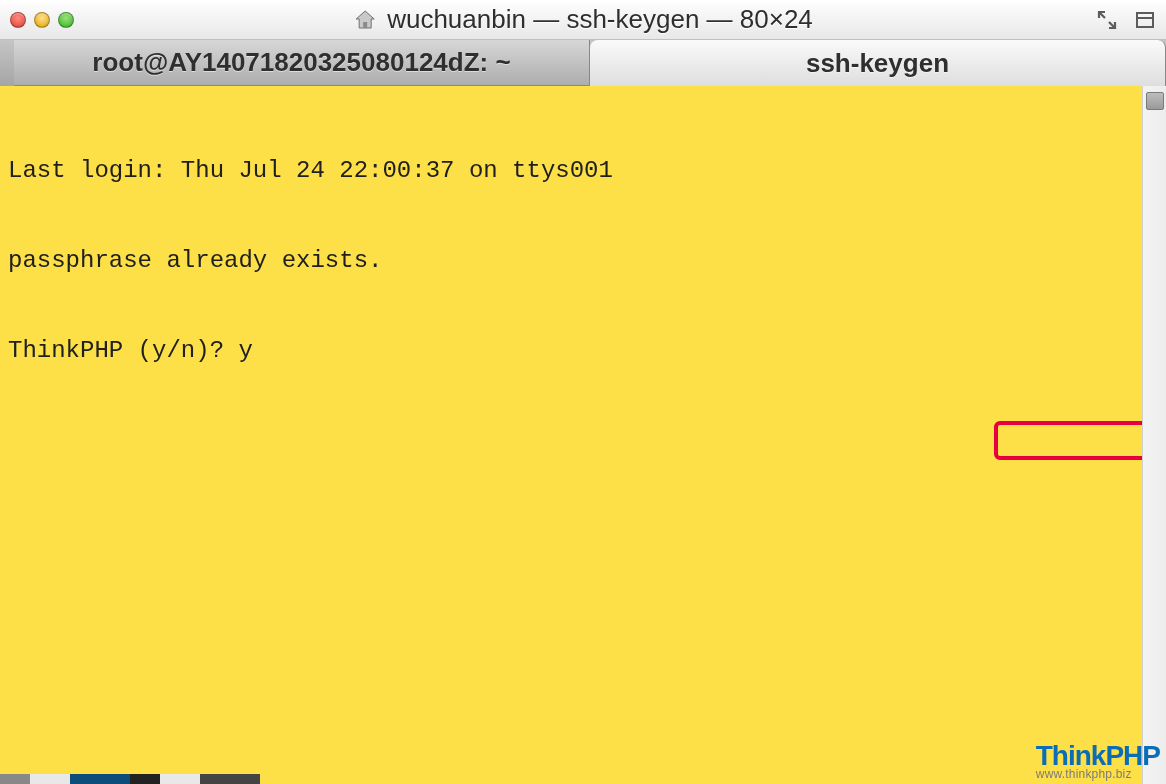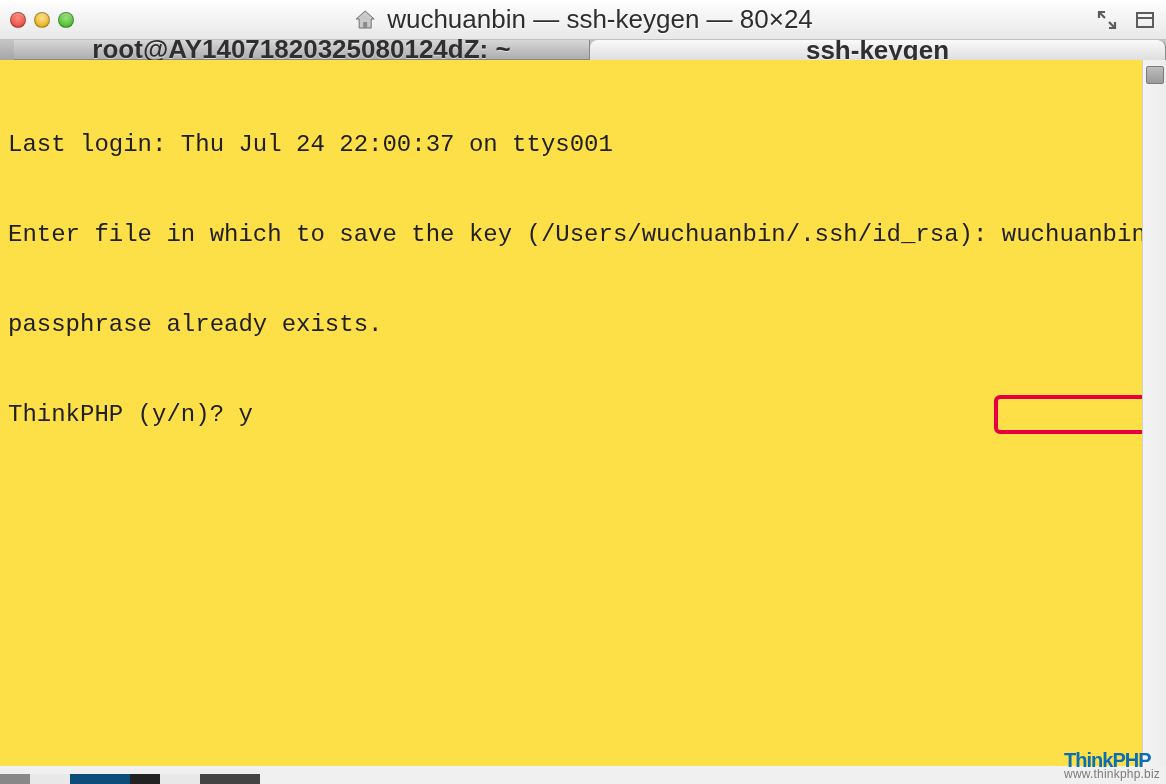--- a/index.html
+++ b/index.html
@@ -66,21 +66,21 @@
       height: 22px;
       display: inline-flex;
       align-items: center;
       justify-content: center;
     }
 
     
     .tabbar {
       display: flex;
       background: linear-gradient(to bottom, #c5c5c5, #a5a5a5);
-      height: 20px;
+      height: 46px;
       padding-top: 0;
       padding-left: 14px;
     }
     .tab {
       flex: 1;
       position: relative;
       display: flex;
       align-items: center;
       justify-content: center;
       font-size: 26px;
@@ -165,21 +165,21 @@
     .watermark {
       position: absolute;
       right: 6px;
       bottom: 4px;
       text-align: left;
       line-height: 1;
     }
     .watermark .wm-top {
       font-family: "Arial Black", Arial, sans-serif;
       font-weight: 900;
-      font-size: 20px;
+      font-size: 28px;
       color: #0a6db5;
       letter-spacing: -1px;
     }
     .watermark .wm-bot {
       font-family: Arial, sans-serif;
       font-size: 12px;
       color: #7a7a7a;
       letter-spacing: 0.2px;
       margin-top: -2px;
     }
@@ -242,21 +242,20 @@
     <span>root@AY14071820325080124dZ: ~</span>
   </div>
   <div class="tab active">
     <span>ssh-keygen</span>
   </div>
 </div>
 
 <div class="terminal-area">
   <div class="terminal">
     <div class="line"><span>Last login: Thu Jul 24 22:00:37 on ttys001</span></div>
-    <div class="line"><span>Enter file in which to save the key (/Users/wuchuanbin/.ssh/id_rsa): </span><span id="hl-target">wuchuanbin</span></div>
     <div class="line"><span>passphrase already exists.</span></div>
     <div class="line"><span>ThinkPHP (y/n)? </span><span>y</span></div>
 
     <div class="highlight-box" id="hl-box" style="left: 993.766px; top: 335px; width: 160.031px; height: 39px;"></div>
   </div>
   <div class="scroll-gutter">
     <div class="scroll-thumb"></div>
   </div>
 </div>
 

